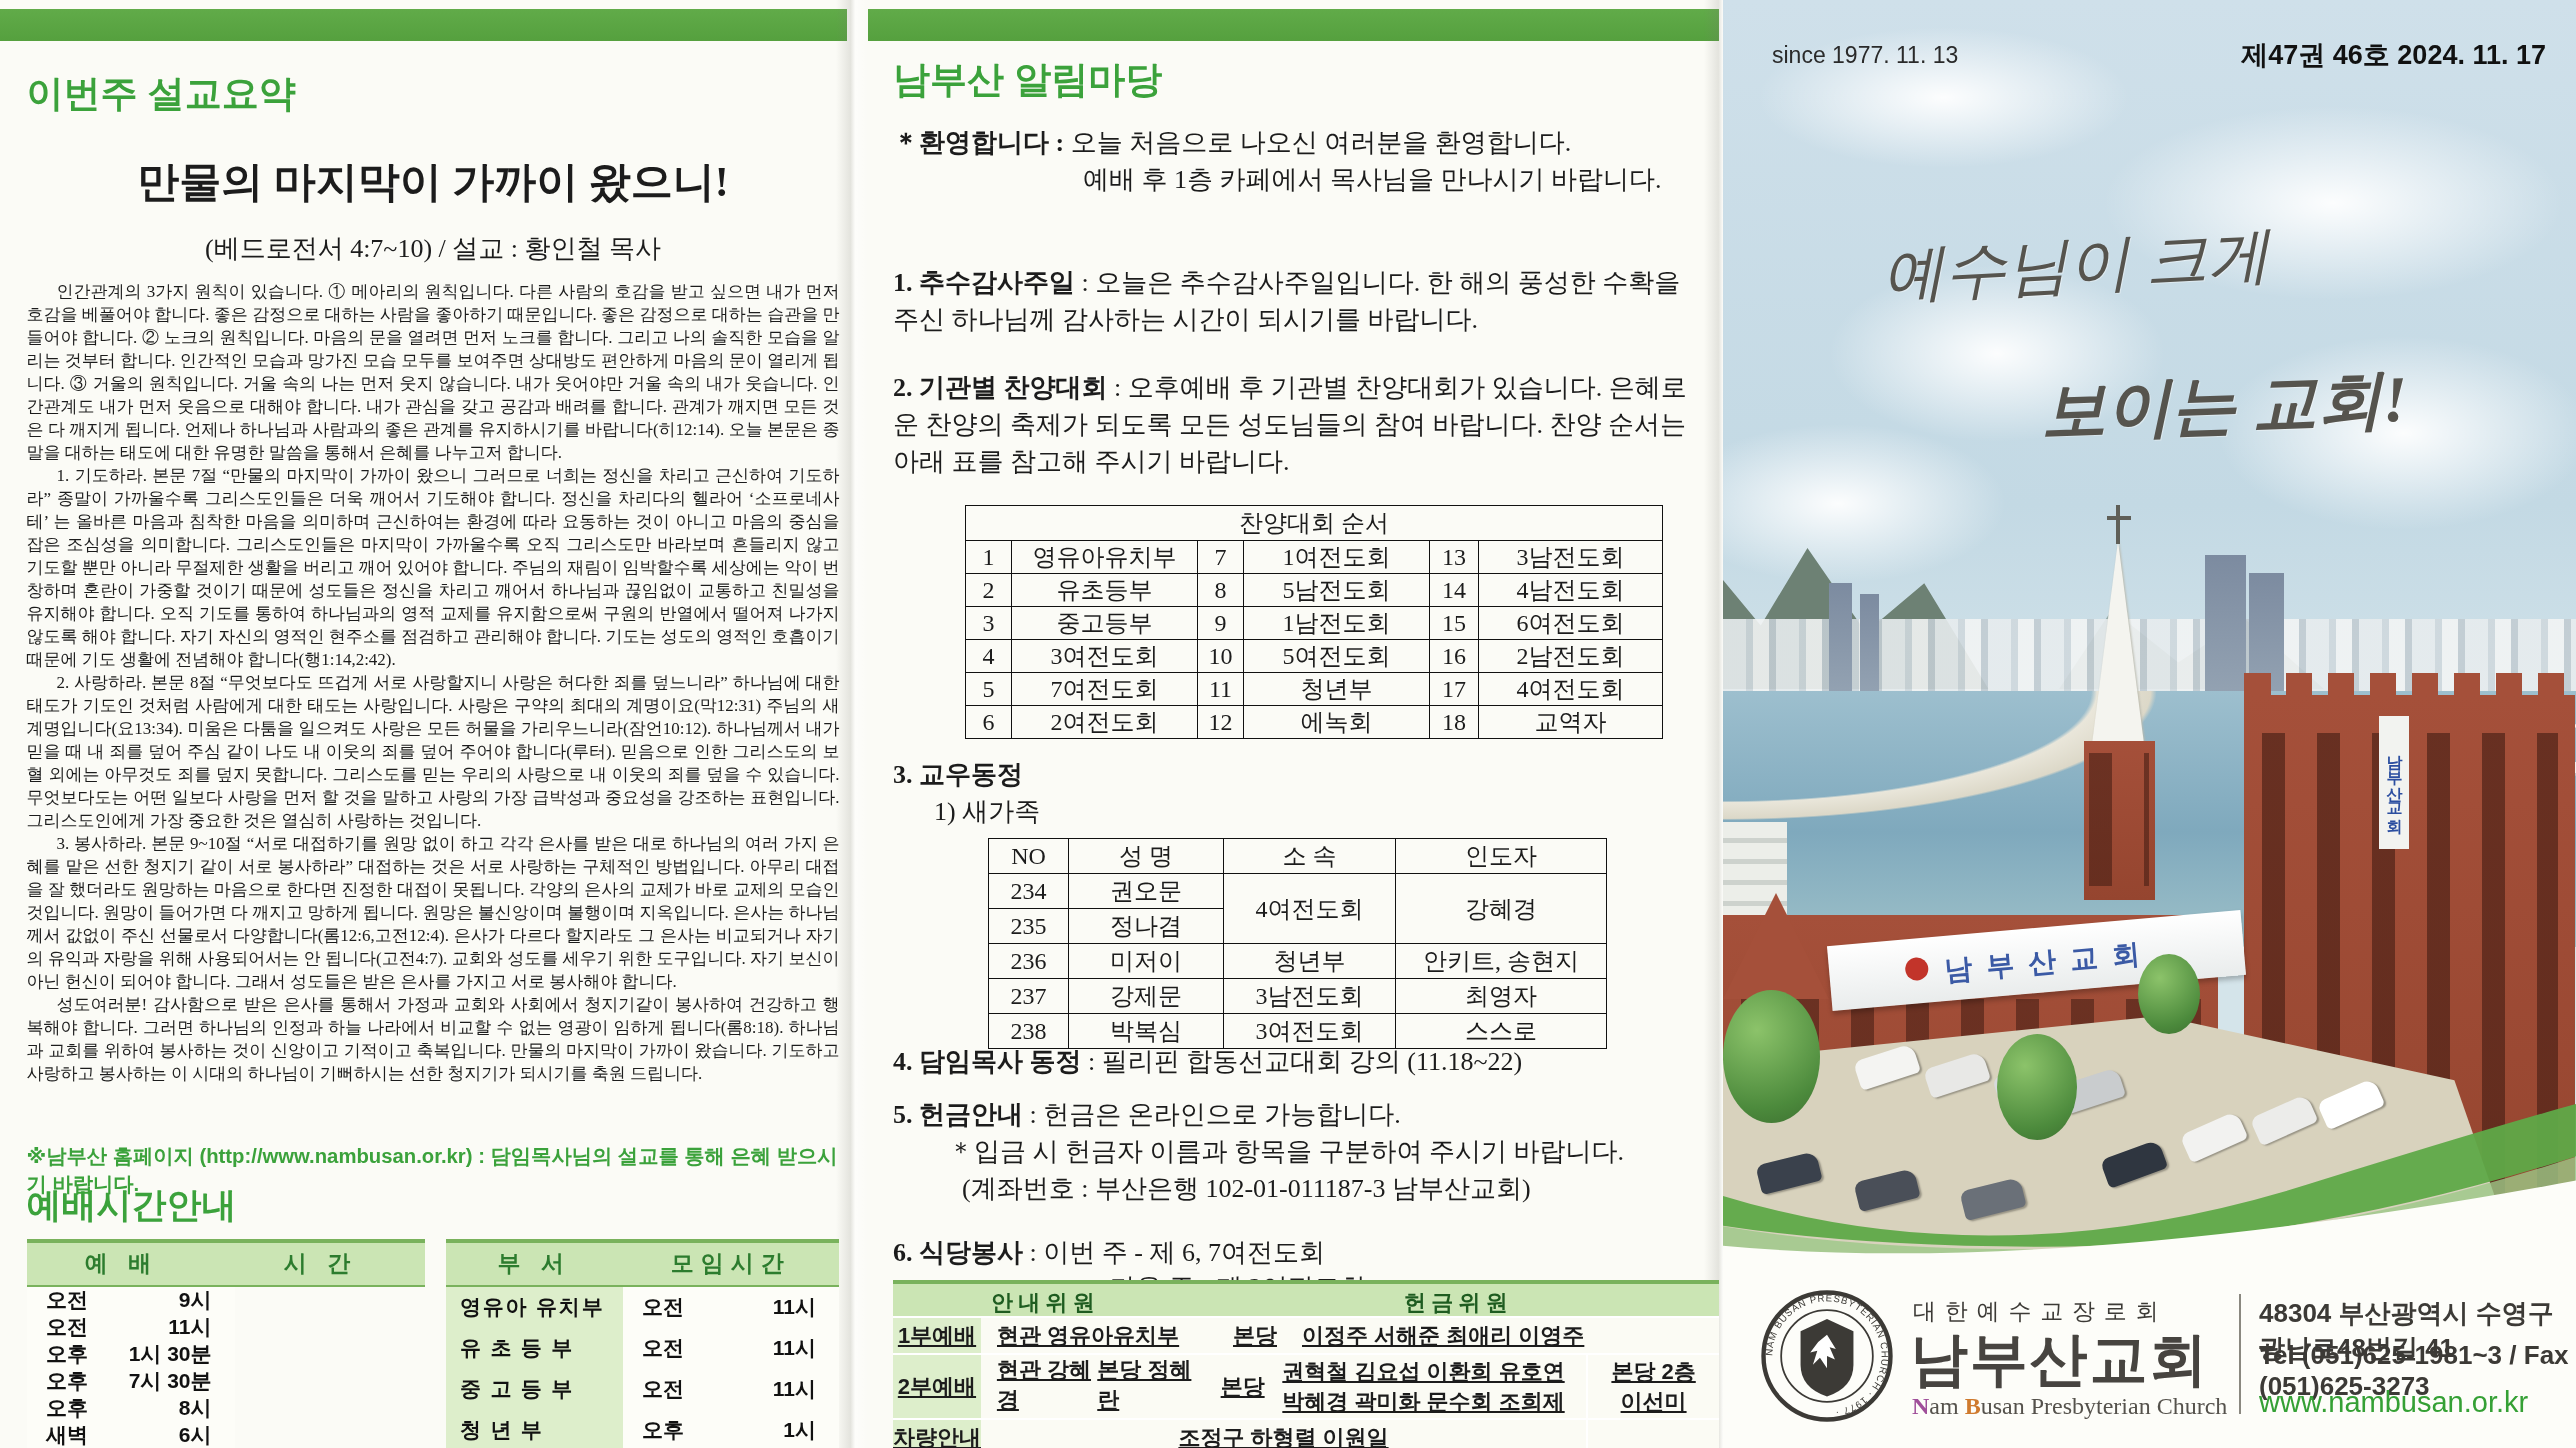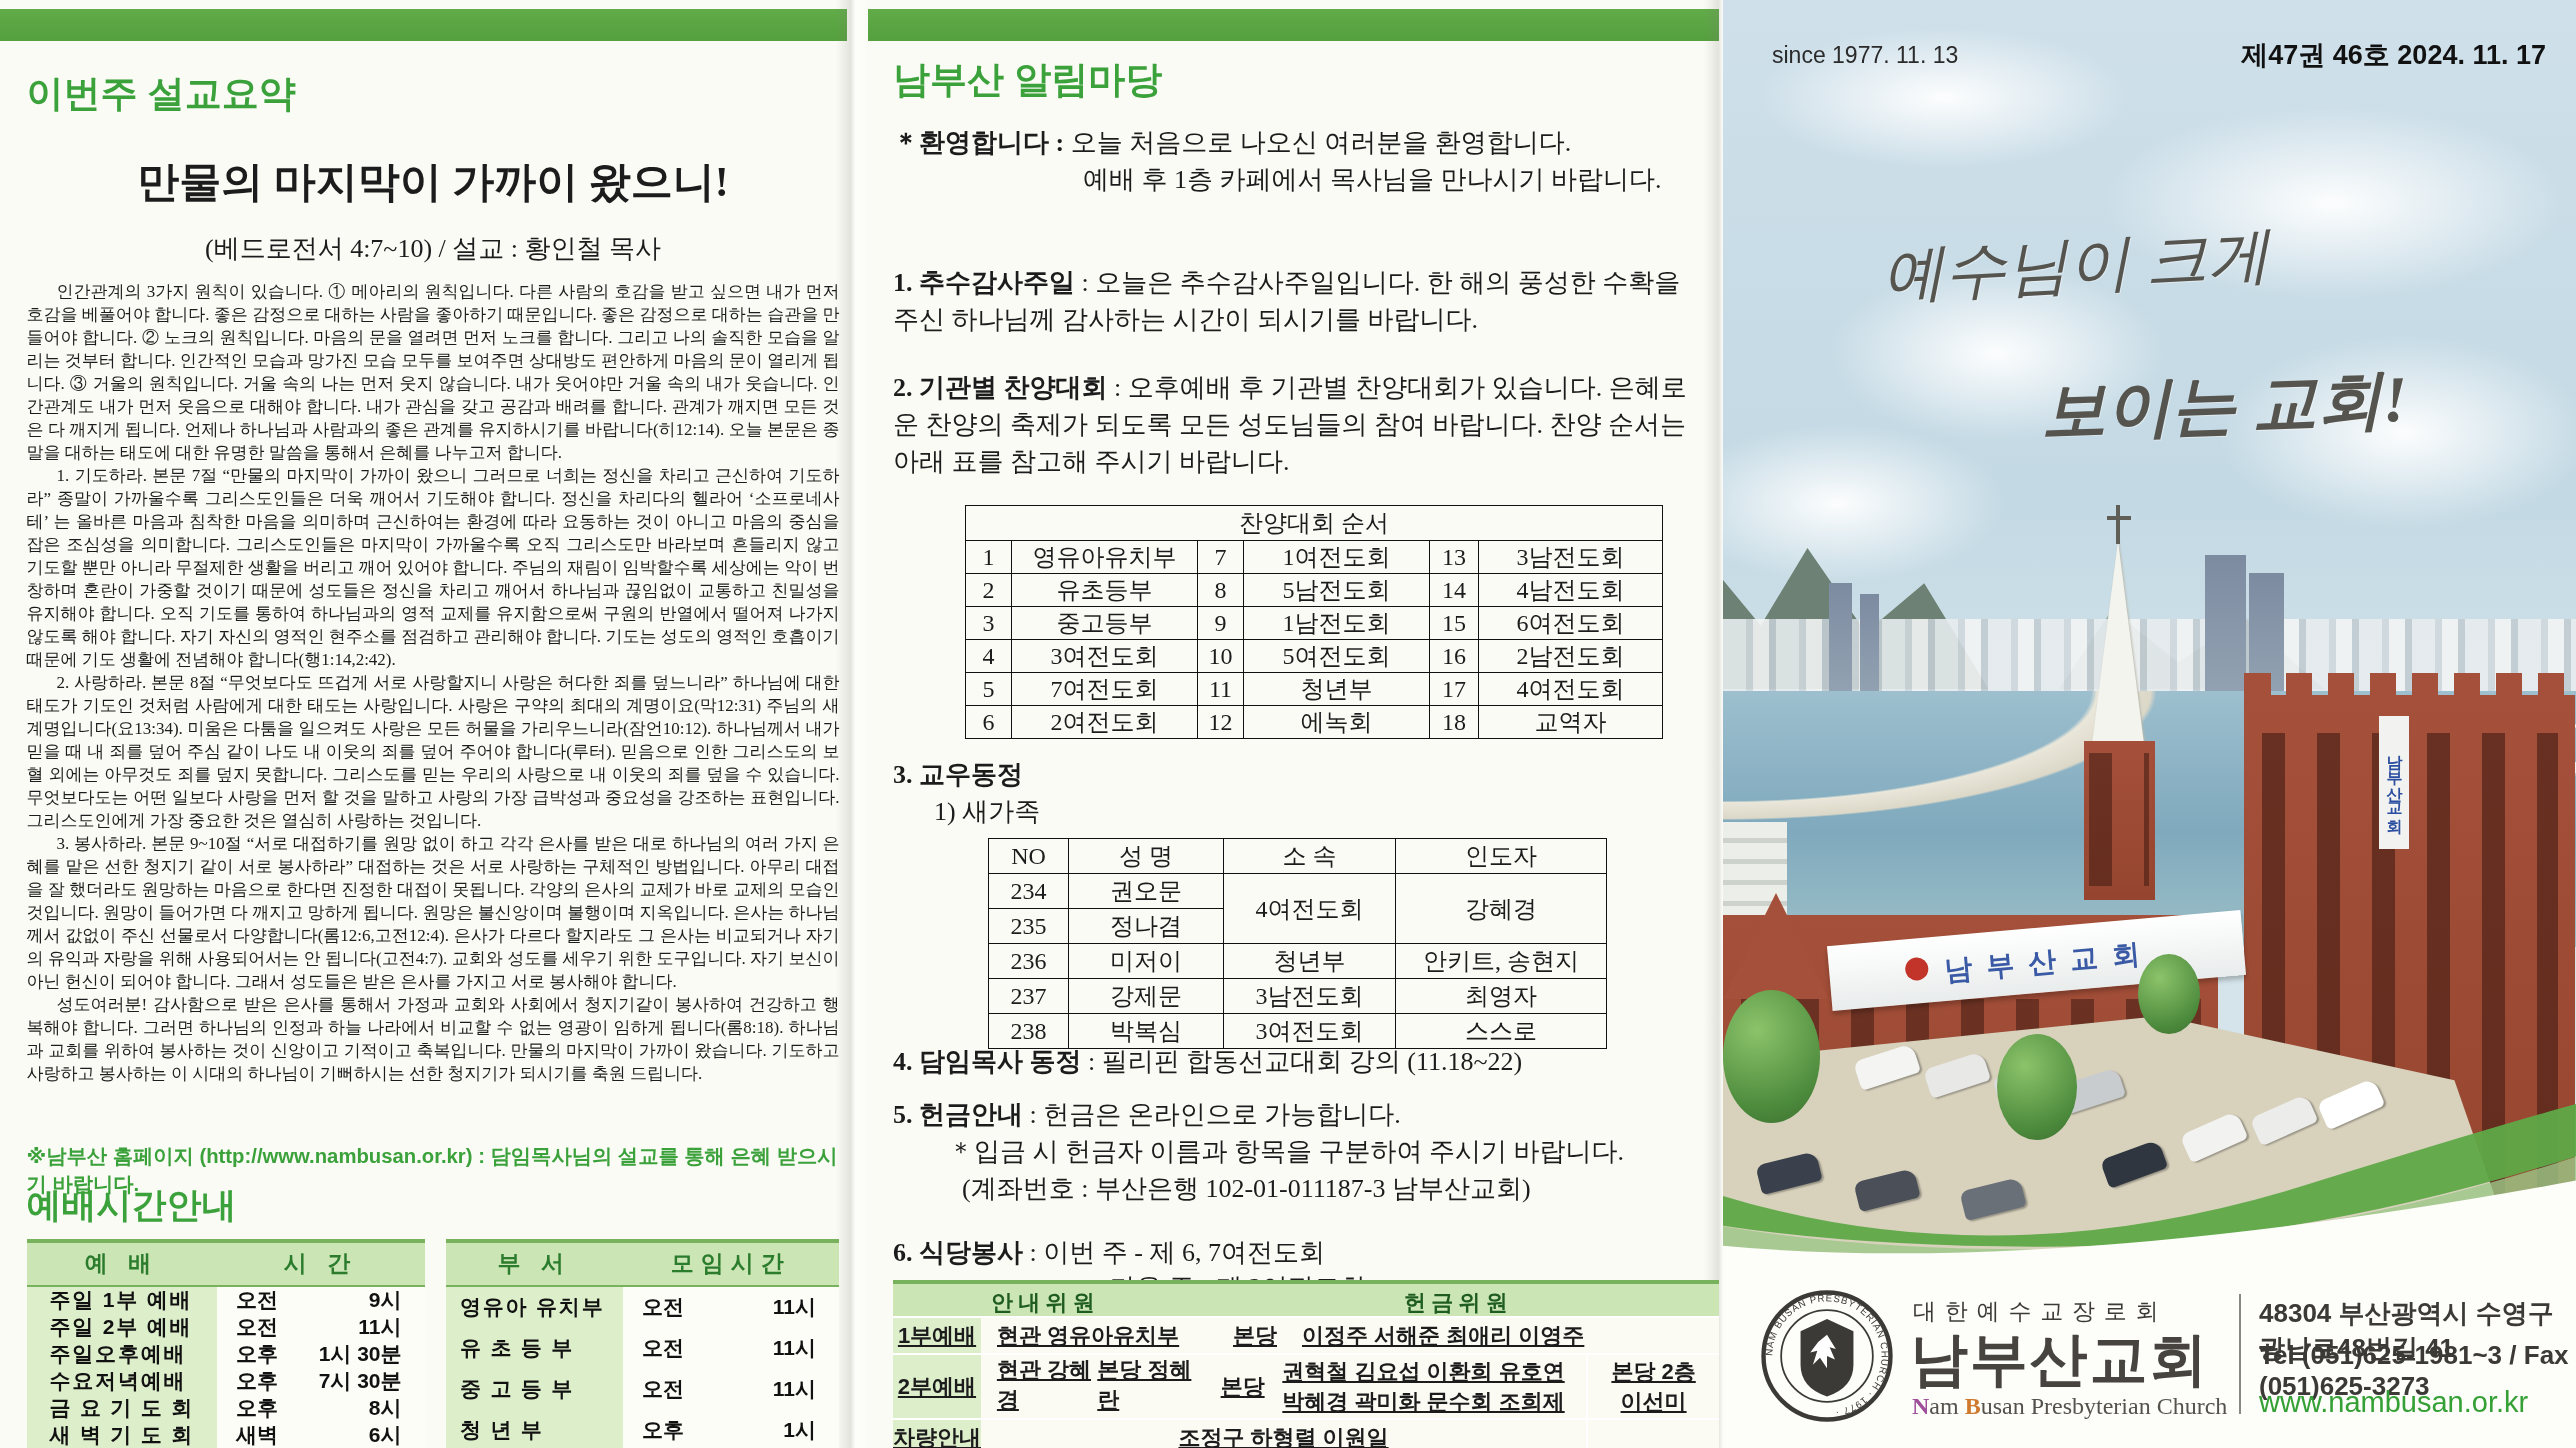--- a/index.html
+++ b/index.html
@@ -102,40 +102,20 @@
 <div class="abs sermon-note" style="left:26.5px; top:1142px; width:822px;">※남부산 홈페이지 (http://www.nambusan.or.kr) : 담임목사님의 설교를 통해 은혜 받으시기 바랍니다.</div>
 
 <div class="abs g-head" style="left:26.5px; top:1182px; font-size:35px;">예배시간안내</div>
 
 <div class="wtable" style="left:26.5px; top:1239px; width:398px;">
   <div class="hd">
     <div style="width:190px;">예  배</div>
     <div style="width:208px;">시  간</div>
   </div>
   <div class="bd">
-    <div class="colL" style="width:190px;">
-      <div class="row" style="height:27px; font-size:21px;">
-          <span class="nm">주일 1부 예배</span>
-        </div>
-      <div class="row" style="height:27px; font-size:21px;">
-          <span class="nm">주일 2부 예배</span>
-        </div>
-      <div class="row" style="height:27px; font-size:21px;">
-          <span class="nm">주일오후예배</span>
-        </div>
-      <div class="row" style="height:27px; font-size:21px;">
-          <span class="nm">수요저녁예배</span>
-        </div>
-      <div class="row" style="height:27px; font-size:21px;">
-          <span class="nm">금 요 기 도 회</span>
-        </div>
-      <div class="row" style="height:27px; font-size:21px;">
-          <span class="nm">새 벽 기 도 회</span>
-        </div>
-    </div>
     <div class="colR" style="width:208px;">
       <div class="row" style="height:27px; font-size:21px;">
           <span class="ampm">오전</span>
           <span class="tm">9시</span>
         </div>
       <div class="row" style="height:27px; font-size:21px;">
           <span class="ampm">오전</span>
           <span class="tm">11시</span>
         </div>
       <div class="row" style="height:27px; font-size:21px;">

